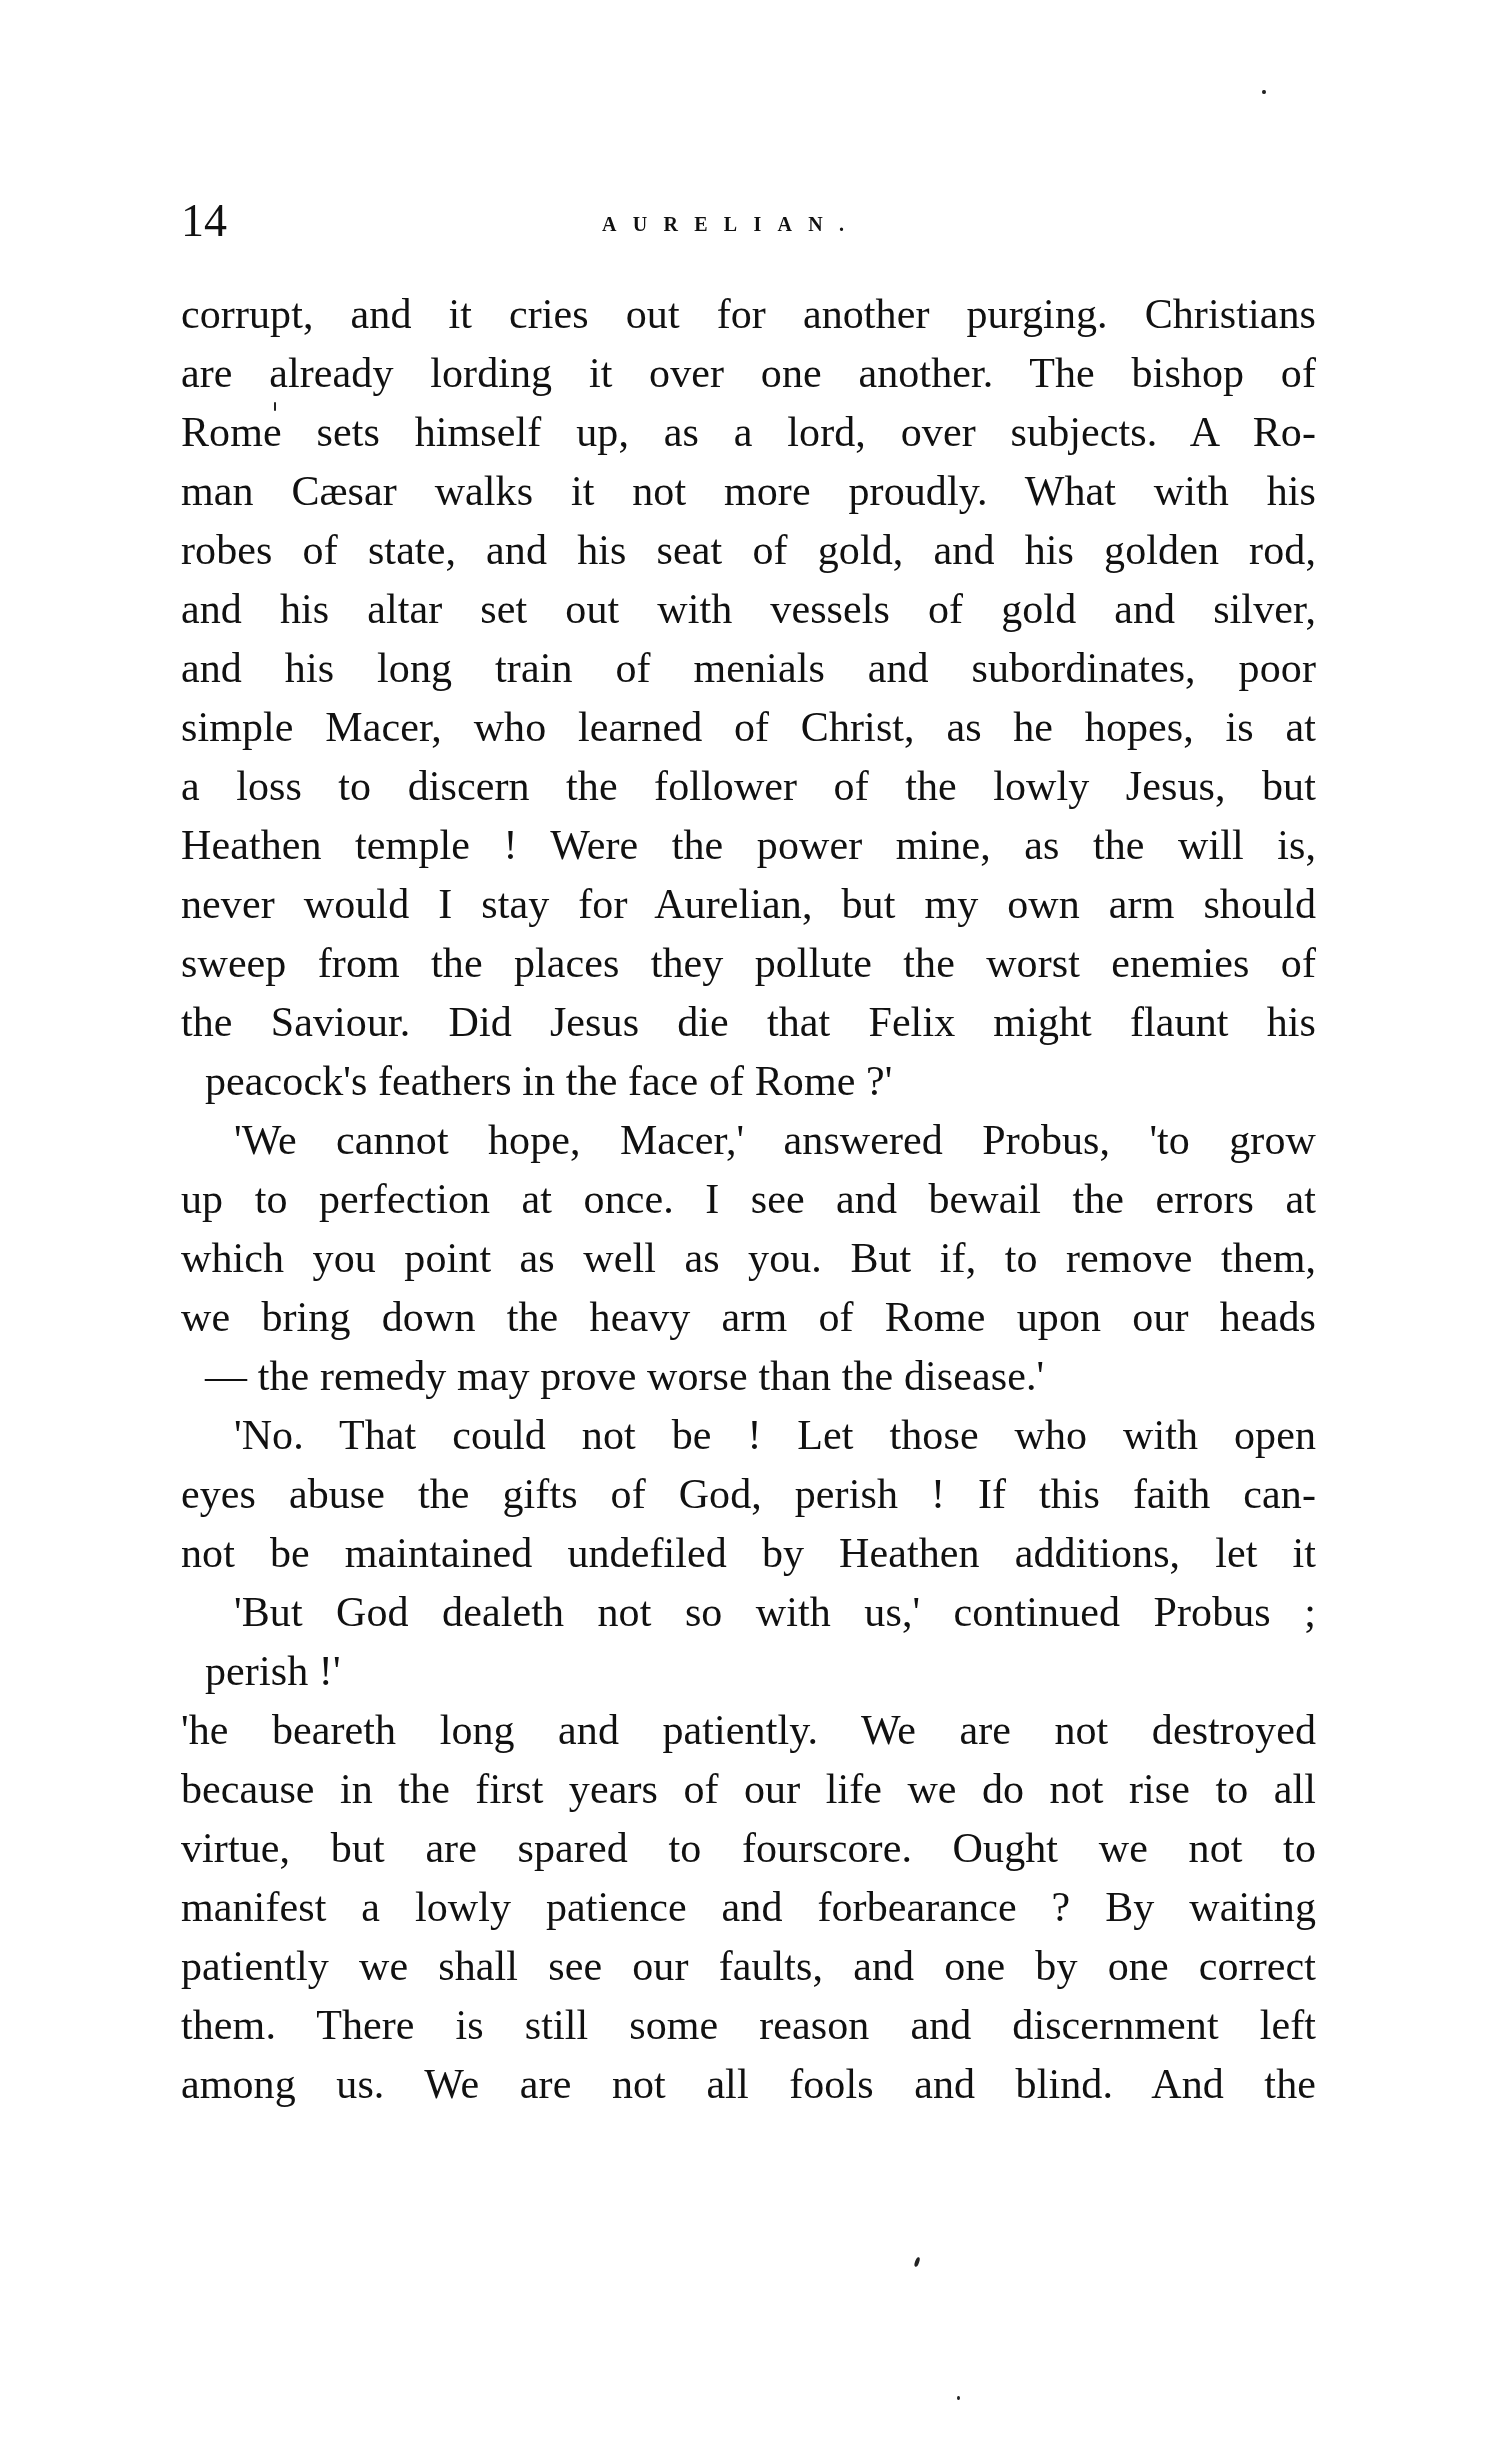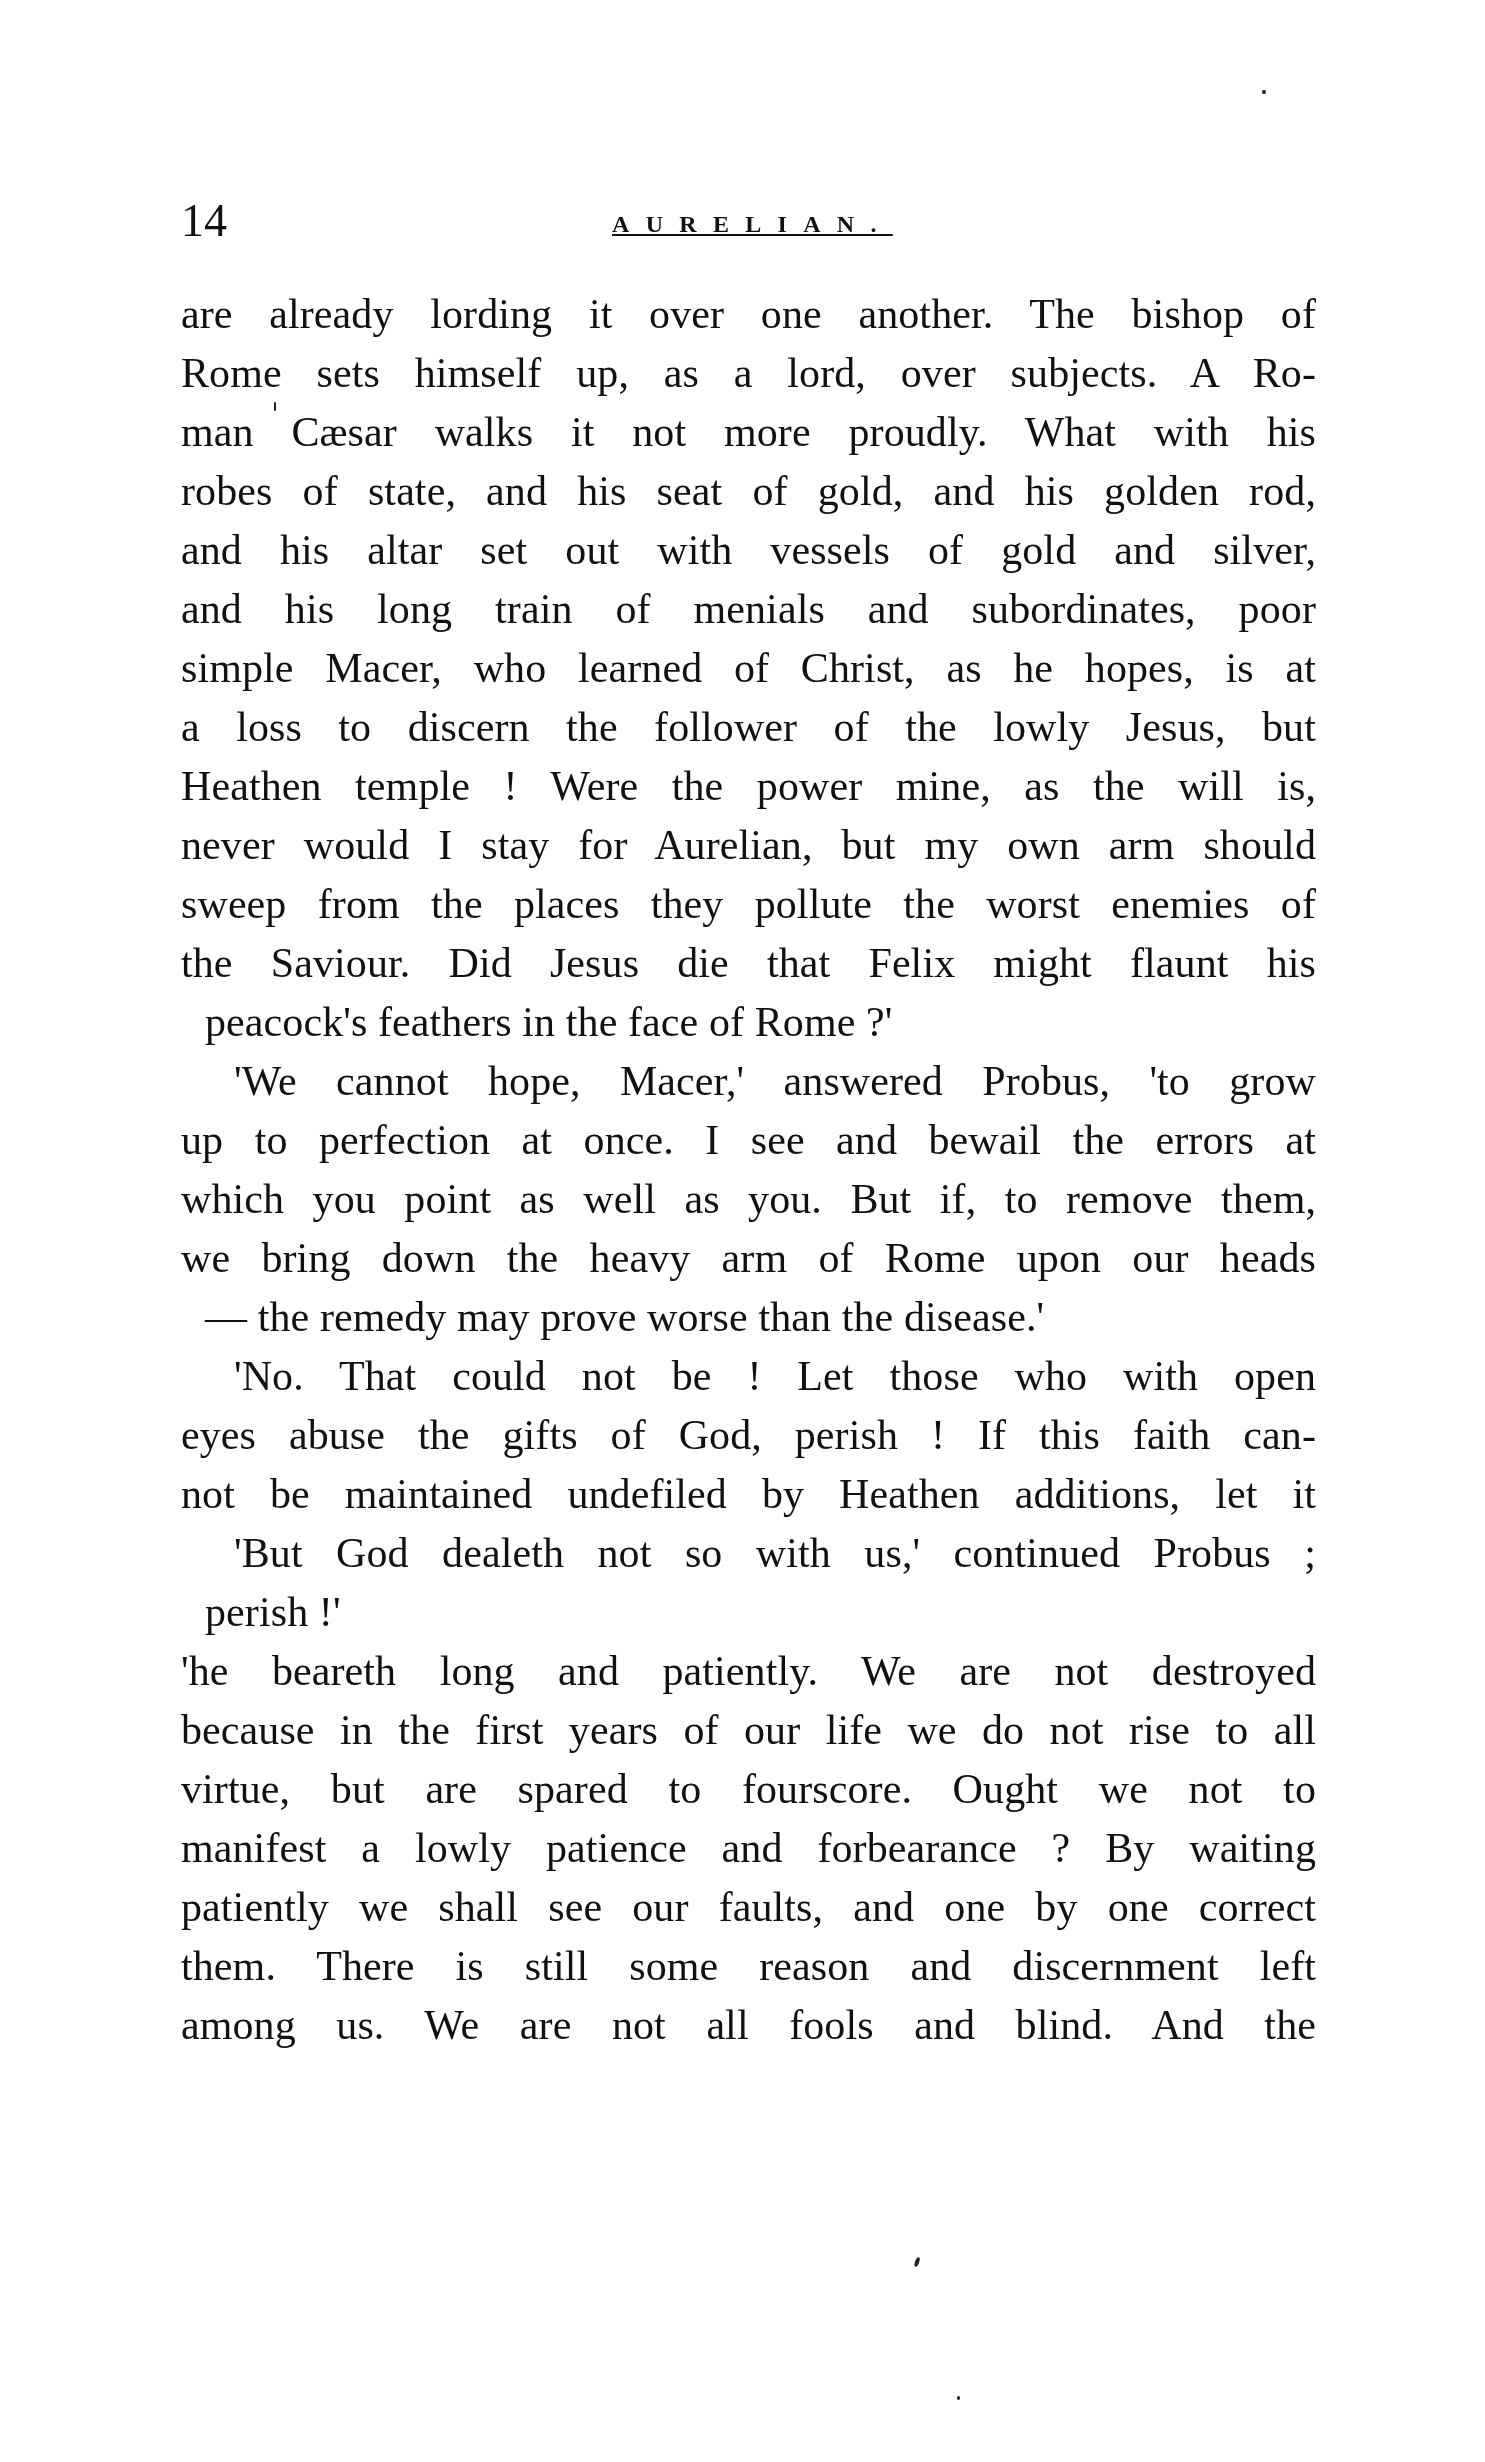--- a/index.html
+++ b/index.html
@@ -35,27 +35,26 @@
     .page-number {
       position: absolute;
       left: 0;
       top: 0;
       font-size: 46px;
       font-weight: normal;
       line-height: 59px;
     }
     .book-title {
       position: absolute;
-      left: 431px;
+      left: 421px;
       top: 7.4px;
-      font-size: 24px;
+      font-size: 20px;
       font-weight: bold;
       letter-spacing: 16.3px;
       line-height: 52px;
-      text-decoration: underline;
     }
     .text-block {
       position: absolute;
       left: 181px;
       top: 285px;
       width: 1135px;
     }
     .line {
       display: block;
       font-size: 42px;
@@ -81,20 +80,21 @@
 <div class="speck" id="speck-top-left"></div>
 <div class="speck" id="speck-bottom-1"></div>
 <div class="speck" id="speck-bottom-2"></div>
 
 <div class="running-head">
   <span class="page-number">14</span>
   <span class="book-title">AURELIAN.</span>
 </div>
 
 <div class="text-block" id="text-block">
+    <span class="line">corrupt, and it cries out for another purging.  Christians</span>
     <span class="line">are already lording it over one another.  The bishop of</span>
     <span class="line">Rome sets himself up, as a lord, over subjects.  A Ro-</span>
     <span class="line">man Cæsar walks it not more proudly.  What with his</span>
     <span class="line">robes of state, and his seat of gold, and his golden rod,</span>
     <span class="line">and his altar set out with vessels of gold and silver,</span>
     <span class="line">and his long train of menials and subordinates, poor</span>
     <span class="line">simple Macer, who learned of Christ, as he hopes, is at</span>
     <span class="line">a loss to discern the follower of the lowly Jesus, but</span>
     <span class="line">Heathen temple !  Were the power mine, as the will is,</span>
     <span class="line">never would I stay for Aurelian, but my own arm should</span>

